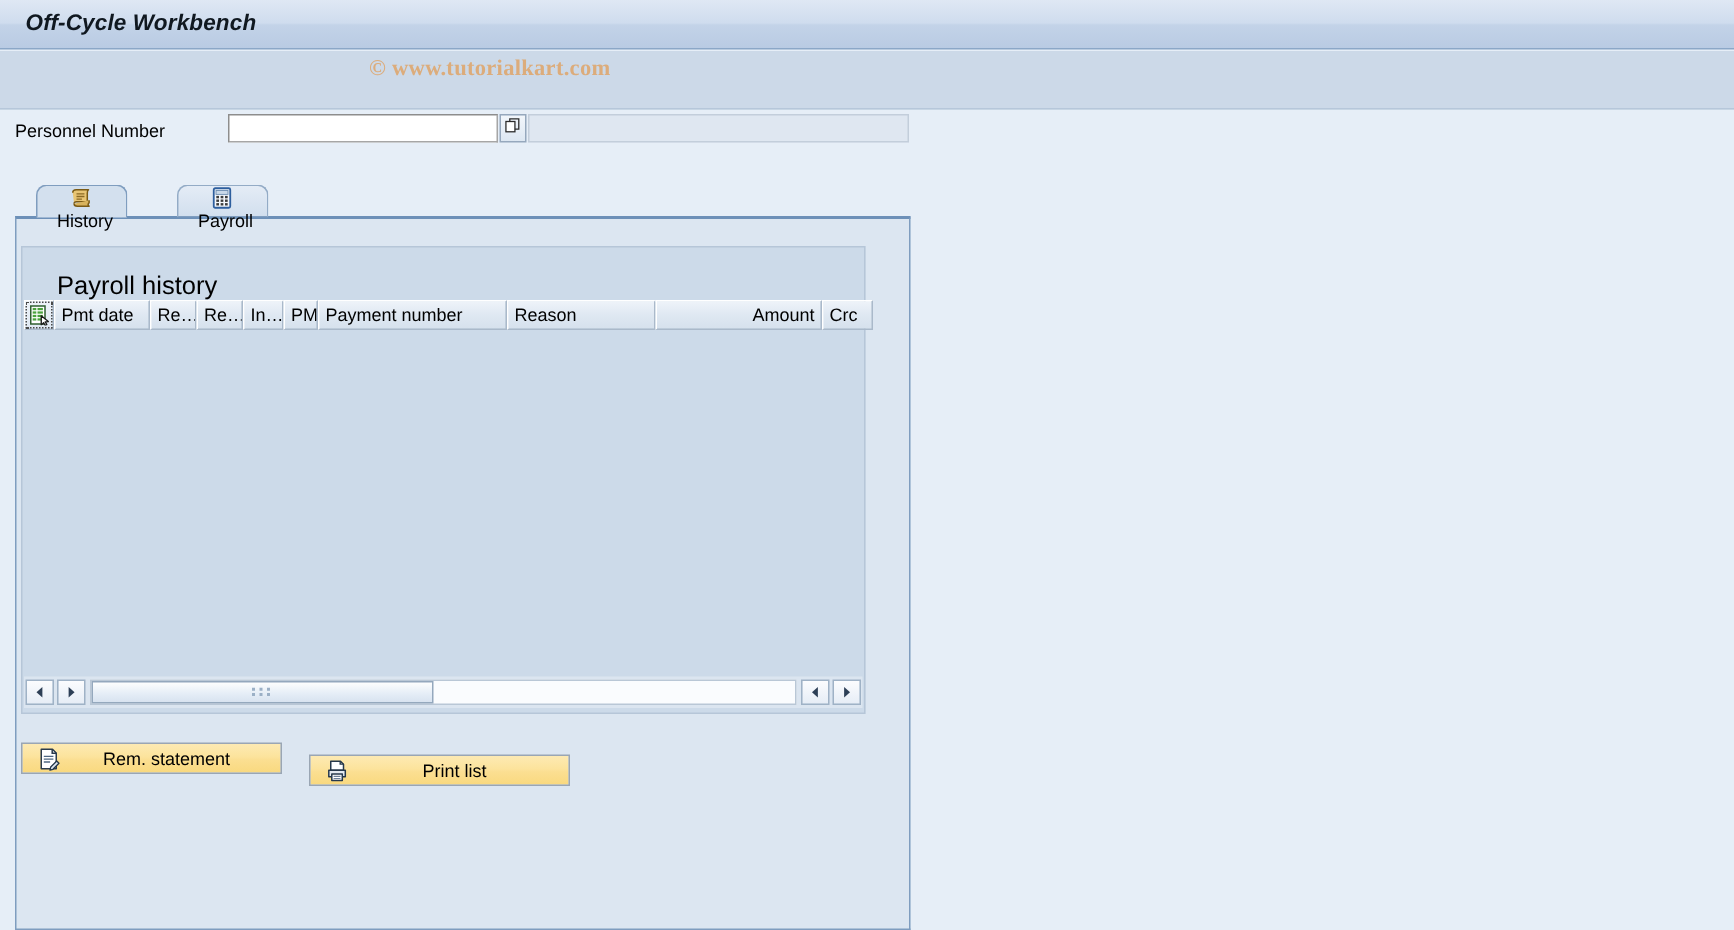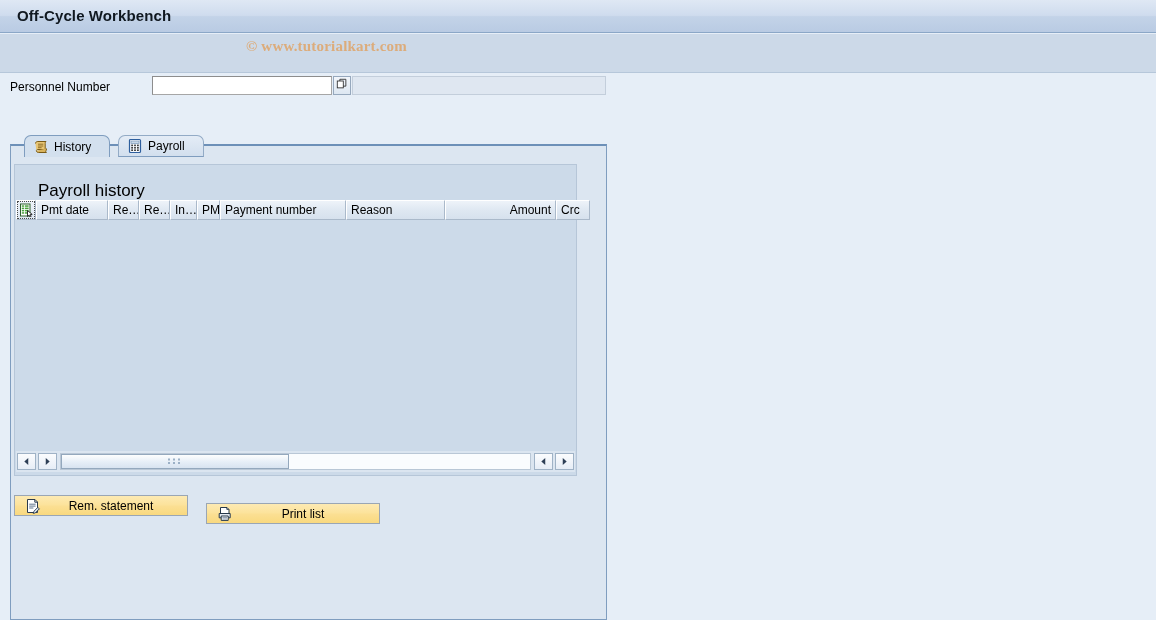--- a/index.html
+++ b/index.html
@@ -28,20 +28,21 @@
     width: 1156px; height: 33px;
     background: linear-gradient(to bottom, #dfe8f4 0%, #cfdcee 48%, #c3d3e8 52%, #b9cbe3 100%);
     border-bottom: 1px solid #8ba7c7;
     box-sizing: border-box;
   }
   .titlebar-text {
     position: absolute;
     left: 17px; top: 7px;
     font-size: 15px;
     font-weight: bold;
+    font-style: italic;
     color: #101820;
     letter-spacing: 0.1px;
     white-space: nowrap;
   }
 
   
   .watermark-strip {
     position: absolute;
     left: 0; top: 34px;
     width: 1156px; height: 39px;
@@ -108,29 +109,30 @@
 
   
   .tabstrip {
     position: absolute;
     left: 24px; top: 123px;
     height: 22px;
     z-index: 5;
   }
   .tab {
     position: absolute;
-    top: 12px;
+    top: 0;
     height: 22px;
     box-sizing: border-box;
     display: flex;
     align-items: center;
-    padding: 0 18px 0 8px;
-    cursor: pointer;
-    white-space: nowrap;
-    font-size: 12px;
+    padding: 0 9px 0 8px;
+    cursor: pointer;
+    white-space: nowrap;
+    font-size: 12px;
+    flex-direction: column;
   }
   .tab.selected {
     left: 0;
     background: #d3e0ee;
     border: 1px solid #7f9dbf;
     border-bottom: none;
     border-radius: 7px 7px 0 0;
     color: #000;
     z-index: 3;
   }
@@ -365,21 +367,21 @@
           <rect x="2.8" y="4.6" width="2.4" height="1.5"></rect>
             <rect x="6" y="4.6" width="3.6" height="1.5"></rect>
           <rect x="2.8" y="6.9" width="2.4" height="1.5"></rect>
             <rect x="6" y="6.9" width="3.6" height="1.5"></rect>
           <rect x="2.8" y="9.2" width="2.4" height="1.5"></rect>
             <rect x="6" y="9.2" width="3.6" height="1.5"></rect>
         </g>
         <path d="M8.5 7.5 L8.5 13.6 L10.1 12.2 L11.1 14 L12.2 13.4 L11.2 11.6 L13.2 11.4 Z" fill="#ffffff" stroke="#1a1a1a" stroke-width="0.9" stroke-linejoin="round"></path>
       </svg>
     </div>
-    <div class="hcell" style="width:72px">Pmt date</div>
+    <div class="hcell" style="width:64px">Pmt date</div>
     <div class="hcell" style="width:31px">Re…</div>
     <div class="hcell" style="width:31px">Re…</div>
     <div class="hcell" style="width:27px">In…</div>
     <div class="hcell" style="width:23px">PM</div>
     <div class="hcell" style="width:126px">Payment number</div>
     <div class="hcell" style="width:99px">Reason</div>
     <div class="hcell right" style="width:111px">Amount</div>
     <div class="hcell" style="width:34px">Crc</div>
   </div>
 

